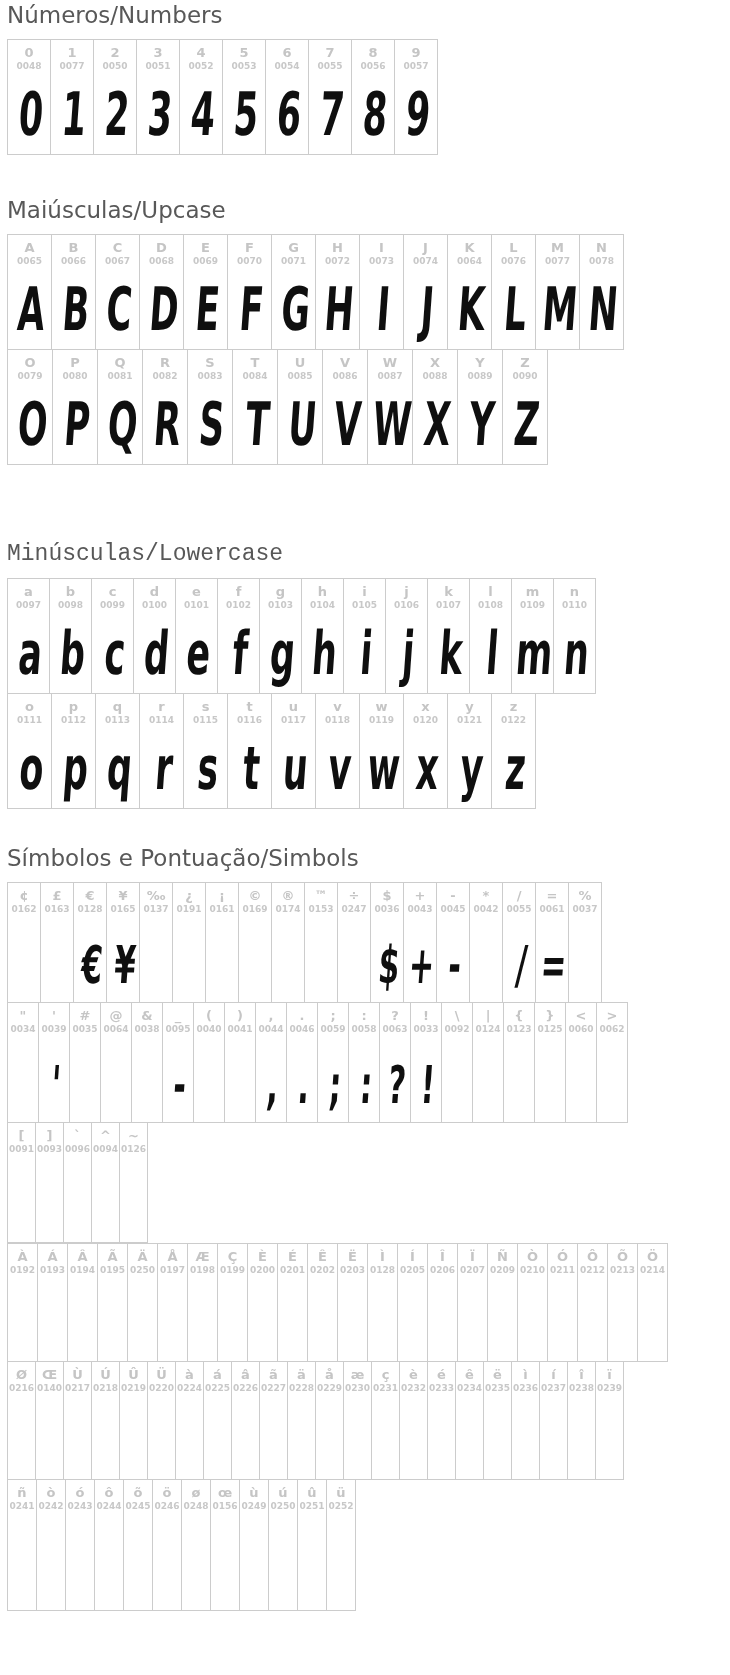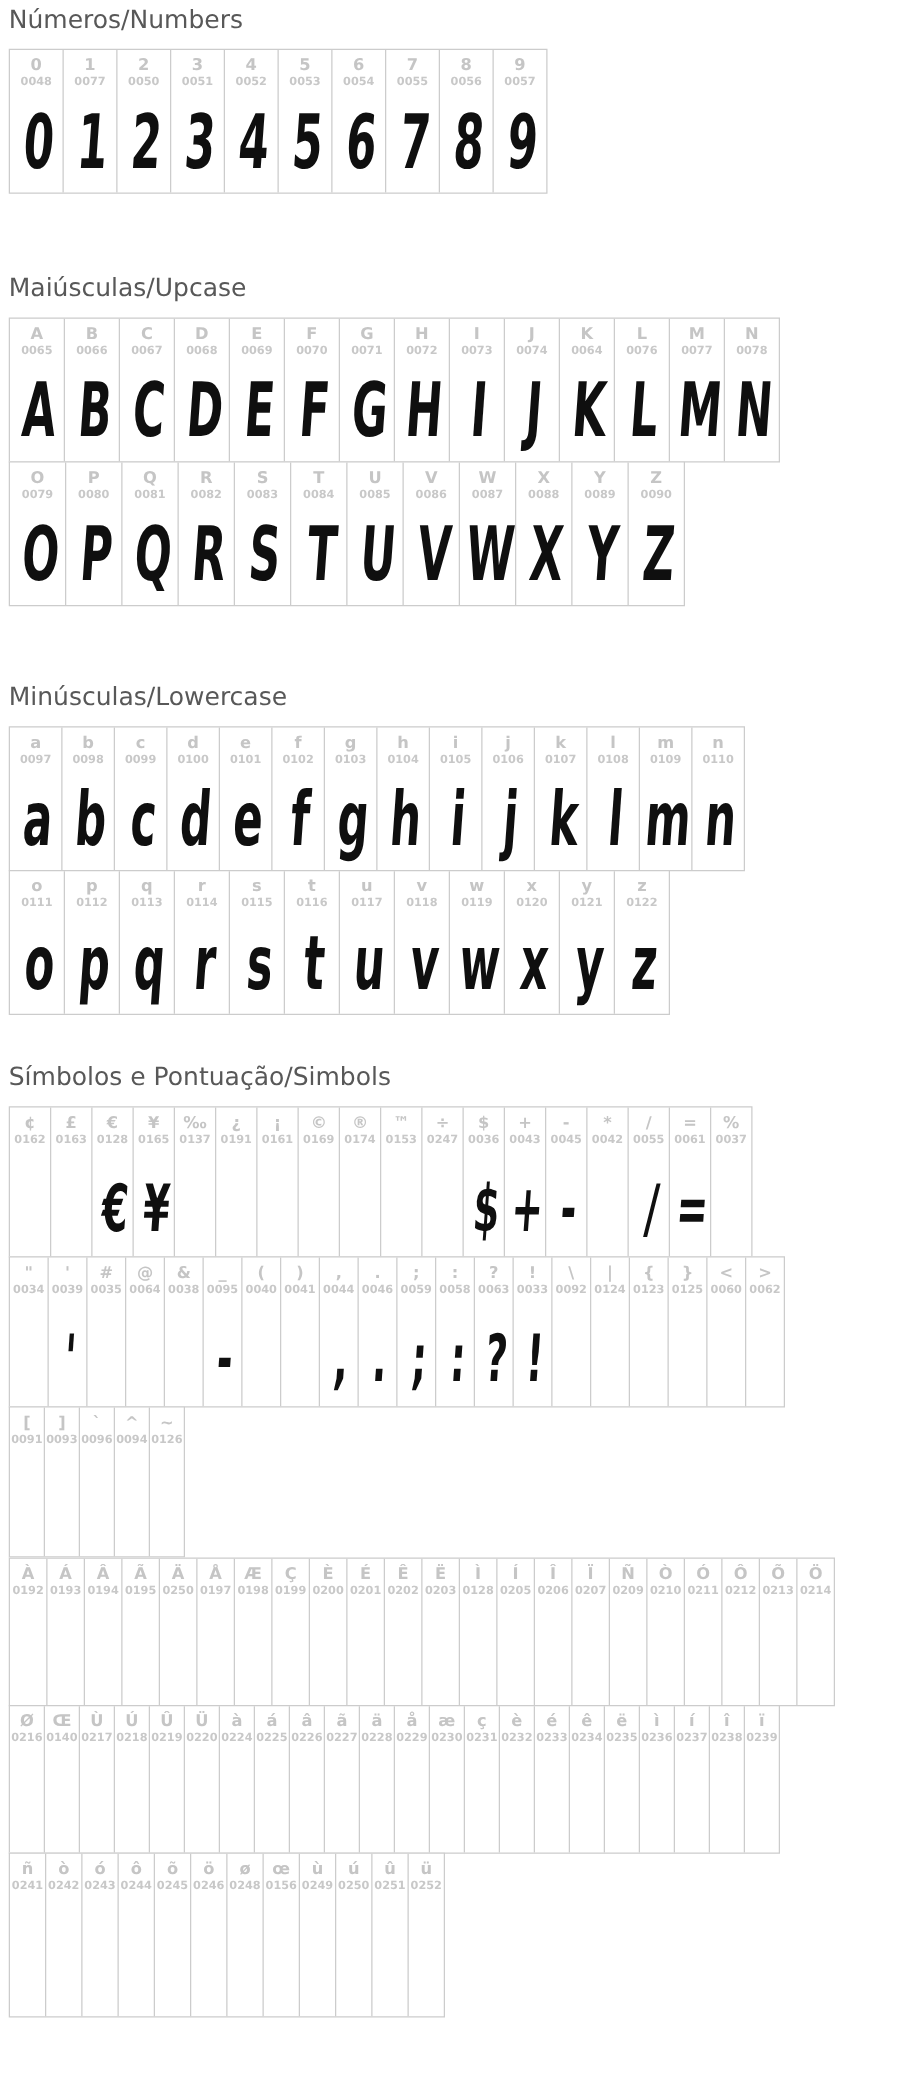--- a/index.html
+++ b/index.html
@@ -2,25 +2,25 @@
 <html><head>
 <meta charset="utf-8">
 <style>
   html,body{margin:0;padding:0;background:#ffffff;}
   .page{
     position:relative;width:730px;height:1675px;overflow:hidden;
     box-sizing:border-box;padding:4px 0 0 7px;
     font-family:"DejaVu Sans", sans-serif;background:#ffffff;
   }
   .title{
-    font-size:20px;line-height:22px;color:#585858;
+    font-size:23px;line-height:22px;color:#585858;
     margin:0 0 13px 0;
   }
-  .sec1 .title{margin-top:64px;}
-  .sec2 .title{margin-top:61px;}
+  .sec1 .title{margin-top:44px;}
+  .sec2 .title{margin-top:78px;font-family:Liberation Mono, monospace;}
   .sec3 .title{margin-top:38px;}
   .sec4 .title{margin-top:44px;}
   .row{
     display:flex;width:max-content;box-sizing:border-box;
     border:1px solid #cccccc;background:#ffffff;
   }
   .row + .row{margin-top:-1px;}
   .sec0 .row,.sec1 .row,.sec2 .row{height:116px;}
   .sec3 .row{height:121px;}
   .sec4 .row{height:119px;}

